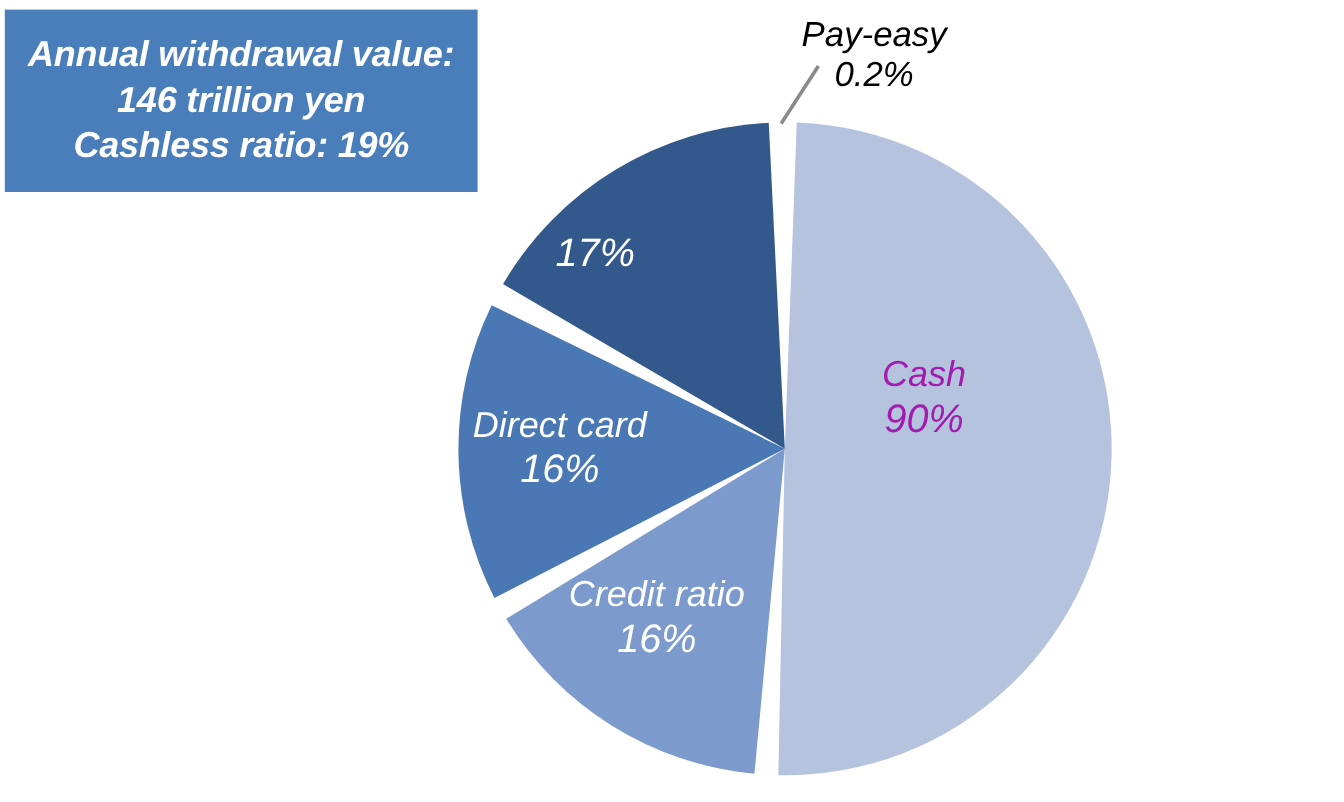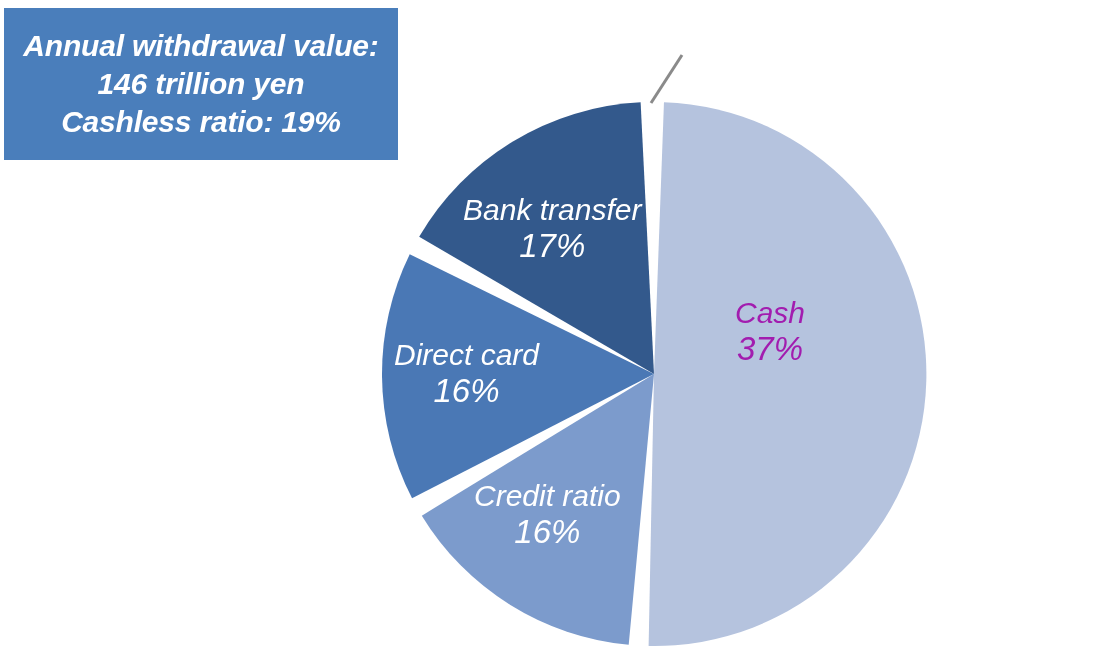--- a/index.html
+++ b/index.html
@@ -71,28 +71,31 @@
   <svg class="pie" viewBox="0 0 1120 668">
     <g id="pie-slices">
         <path d="M 654 374 L 663.97 102.18 A 272 272 0 0 1 648.62 645.95 Z" fill="#B5C3DE"></path>
         <path d="M 654 374 L 628.72 644.82 A 272 272 0 0 1 421.79 515.64 Z" fill="#7C9BCC"></path>
         <path d="M 654 374 L 412.04 498.25 A 272 272 0 0 1 409.74 254.32 Z" fill="#4A78B5"></path>
         <path d="M 654 374 L 419.17 236.75 A 272 272 0 0 1 640.62 102.33 Z" fill="#33598C"></path>
       </g>
     <line id="leader-line" x1="651" y1="103" x2="682" y2="55" stroke="#8A8A8A" stroke-width="3"></line>
   </svg>
 
+  <div class="slice-label lbl-black" id="label-pay-easy">
+    <span class="nm">Pay-easy</span>
+    <span class="pc">0.2%</span>
+  </div>
 
   <div class="slice-label lbl-dark" id="label-cash">
     <span class="nm">Cash</span>
-    <span class="pc">37%</span>
+    <span class="pc">90%</span>
   </div>
 
   <div class="slice-label lbl-white" id="label-bank-transfer">
-    <span class="nm">Bank transfer</span>
     <span class="pc">17%</span>
   </div>
 
   <div class="slice-label lbl-white" id="label-direct-debit">
     <span class="nm">Direct card</span>
     <span class="pc">16%</span>
   </div>
 
   <div class="slice-label lbl-white" id="label-credit-card">
     <span class="nm">Credit ratio</span>

